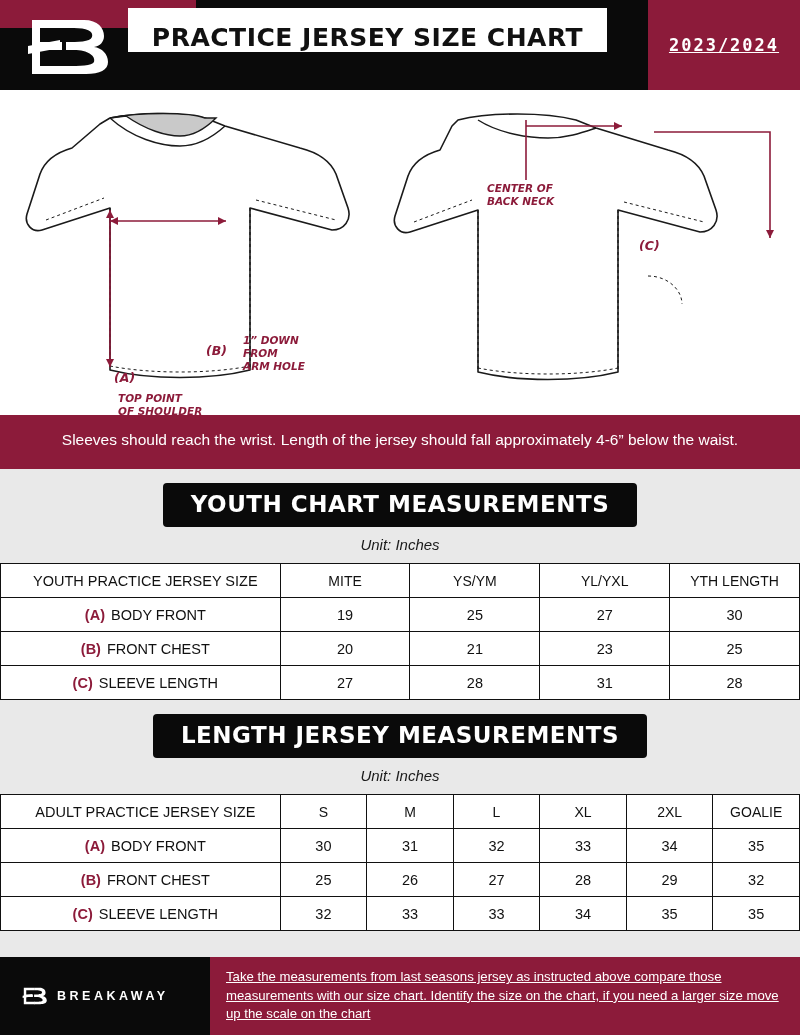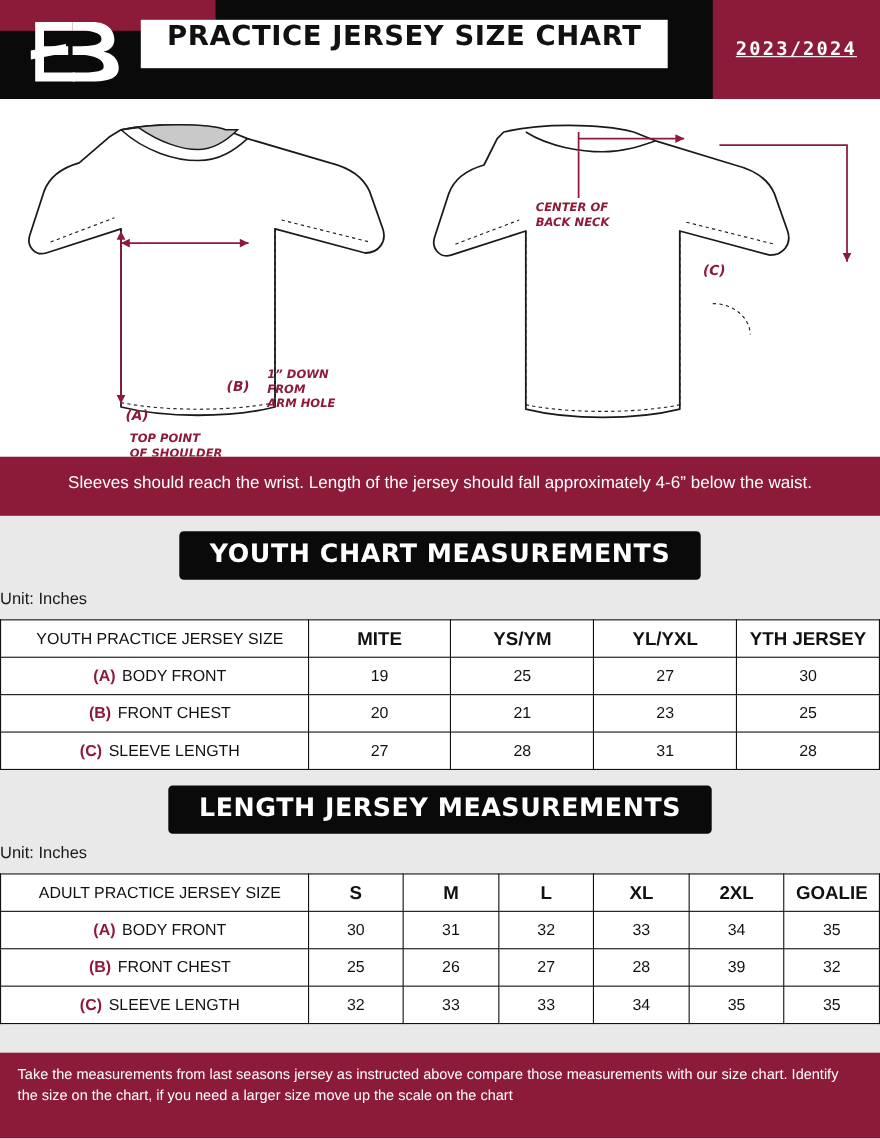--- a/index.html
+++ b/index.html
@@ -19,24 +19,24 @@
   }
   .header-left-block {
     position: absolute; left: 0; top: 0; width: 196px; height: 28px;
     background: #8c1b3a;
   }
   .header-logo {
     position: absolute; left: 26px; top: 16px;
     width: 86px; height: 62px;
   }
   .header-title-box {
-    position: absolute; left: 128px; top: 18px;
+    position: absolute; left: 128px; top: 8px;
     width: 479px; height: 44px;
     background: #ffffff;
-    display: flex; align-items: flex-start; justify-content: center;
+    display: flex; align-items: flex-end; justify-content: center;
   }
   .header-title {
     font-family: "DejaVu Sans", sans-serif;
     font-weight: 700;
     font-size: 25px;
     letter-spacing: 0.5px;
     color: #111;
   }
   .header-year-box {
     position: absolute; right: 0; top: 0; width: 152px; height: 90px;
@@ -89,20 +89,22 @@
     background: #0a0a0a;
     color: #ffffff;
     font-family: "DejaVu Sans", sans-serif;
     font-weight: 700;
     font-size: 23px;
     letter-spacing: 0.5px;
     padding: 8px 28px 10px;
     border-radius: 4px;
   }
   .unit {
+    text-align: center;
+    font-style: italic;
     font-size: 15px;
     color: #1a1a1a;
     padding: 9px 0 10px;
     border-radius: 16px;
   }
 
   table.size {
     width: 100%;
     border-collapse: collapse;
     background: #ffffff;
@@ -115,22 +117,22 @@
     color: #111;
     height: 34px;
     padding: 2px 4px;
   }
   table.size th.rowhead, table.size td.rowhead {
     text-align: center;
     padding-left: 14px;
     font-size: 14.5px;
   }
   table.size thead th {
-    font-weight: 700;
-    font-size: 17px;
+    font-weight: 400;
+    font-size: 14px;
   }
   table.size thead th.rowhead { font-weight: 400; font-size: 14.5px; }
   .tag { color: #8c1b3a; font-weight: 700; margin-right: 6px; }
 
   
   .footer {
     position: absolute; left: 0; bottom: 0;
     width: 800px; height: 78px;
     display: flex;
     background: #0a0a0a;
@@ -144,20 +146,21 @@
   .footer-brand-text {
     font-size: 12.5px; letter-spacing: 3.5px; font-weight: 700;
   }
   .footer-text {
     flex: 1;
     background: #8c1b3a;
     color: #ffffff;
     font-size: 13.2px;
     line-height: 1.42;
     padding: 11px 16px 0 16px;
+    text-decoration: underline;
   }
 </style>
 </head>
 <body>
 
 <div class="page">
 
   <div class="header">
     <div class="header-left-block"></div>
     <svg class="header-logo" viewBox="0 0 86 62">
@@ -256,21 +259,21 @@
           <col>
           <col>
           <col>
         </colgroup>
       <thead>
         <tr>
           <th class="rowhead">YOUTH PRACTICE JERSEY SIZE</th>
           <th>MITE</th>
           <th>YS/YM</th>
           <th>YL/YXL</th>
-          <th>YTH JERSEY</th>
+          <th>YTH LENGTH</th>
         </tr>
       </thead>
       <tbody>
         <tr>
           <td class="rowhead"><span class="tag">(A)</span><span>BODY FRONT</span></td>
           <td>19</td>
           <td>25</td>
           <td>27</td>
           <td>30</td>
         </tr>
@@ -327,33 +330,41 @@
           <td>33</td>
           <td>34</td>
           <td>35</td>
         </tr>
         <tr>
           <td class="rowhead"><span class="tag">(B)</span><span>FRONT CHEST</span></td>
           <td>25</td>
           <td>26</td>
           <td>27</td>
           <td>28</td>
-          <td>39</td>
+          <td>29</td>
           <td>32</td>
         </tr>
         <tr>
           <td class="rowhead"><span class="tag">(C)</span><span>SLEEVE LENGTH</span></td>
           <td>32</td>
           <td>33</td>
           <td>33</td>
           <td>34</td>
           <td>35</td>
           <td>35</td>
         </tr>
       </tbody>
     </table>
   </div>
 
   <div class="footer">
+    <div class="footer-brand">
+      <svg width="26" height="30" viewBox="0 0 86 62">
+        <path d="M6 4 L40 4 L40 12 L14 12 L14 26 L36 26 L36 34 L14 34 L14 50 L42 50 L42 58 L6 58 Z" fill="#ffffff"></path>
+        <path d="M40 4 L58 4 C72 4 78 12 78 20 C78 26 74 30 68 31 C76 32 82 38 82 46 C82 54 74 58 60 58 L40 58 L40 50 C54 50 66 50 68 46 C70 40 62 34 48 34 L40 34 L40 26 C52 26 64 26 66 21 C68 15 60 12 48 12 L40 12 Z" fill="#ffffff"></path>
+        <path d="M2 30 L34 24 L34 32 L2 38 Z" fill="#ffffff"></path>
+      </svg>
+      <span class="footer-brand-text">BREAKAWAY</span>
+    </div>
     <div class="footer-text">Take the measurements from last seasons jersey as instructed above compare those measurements  with our size chart. Identify the size on the chart, if you need a larger size move up the scale on the chart</div>
   </div>
 
 </div>
 
 </body></html>

